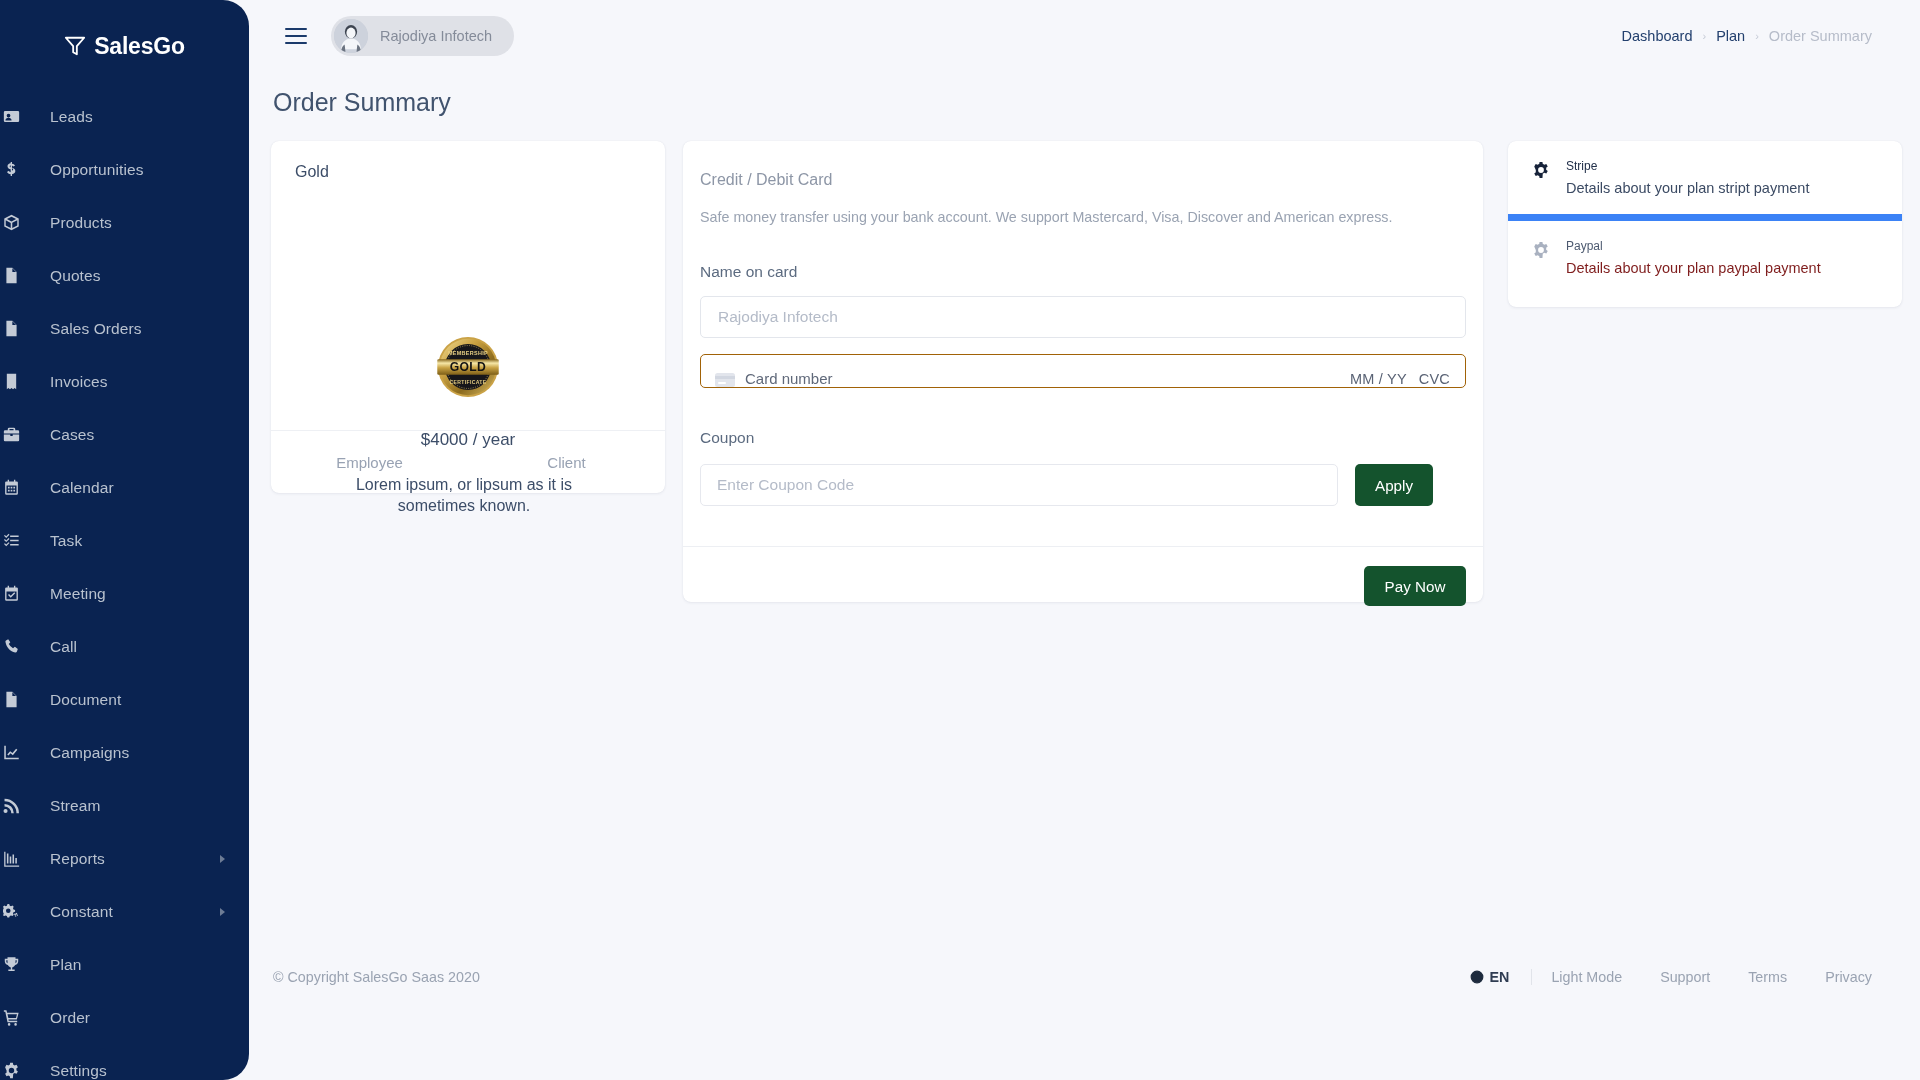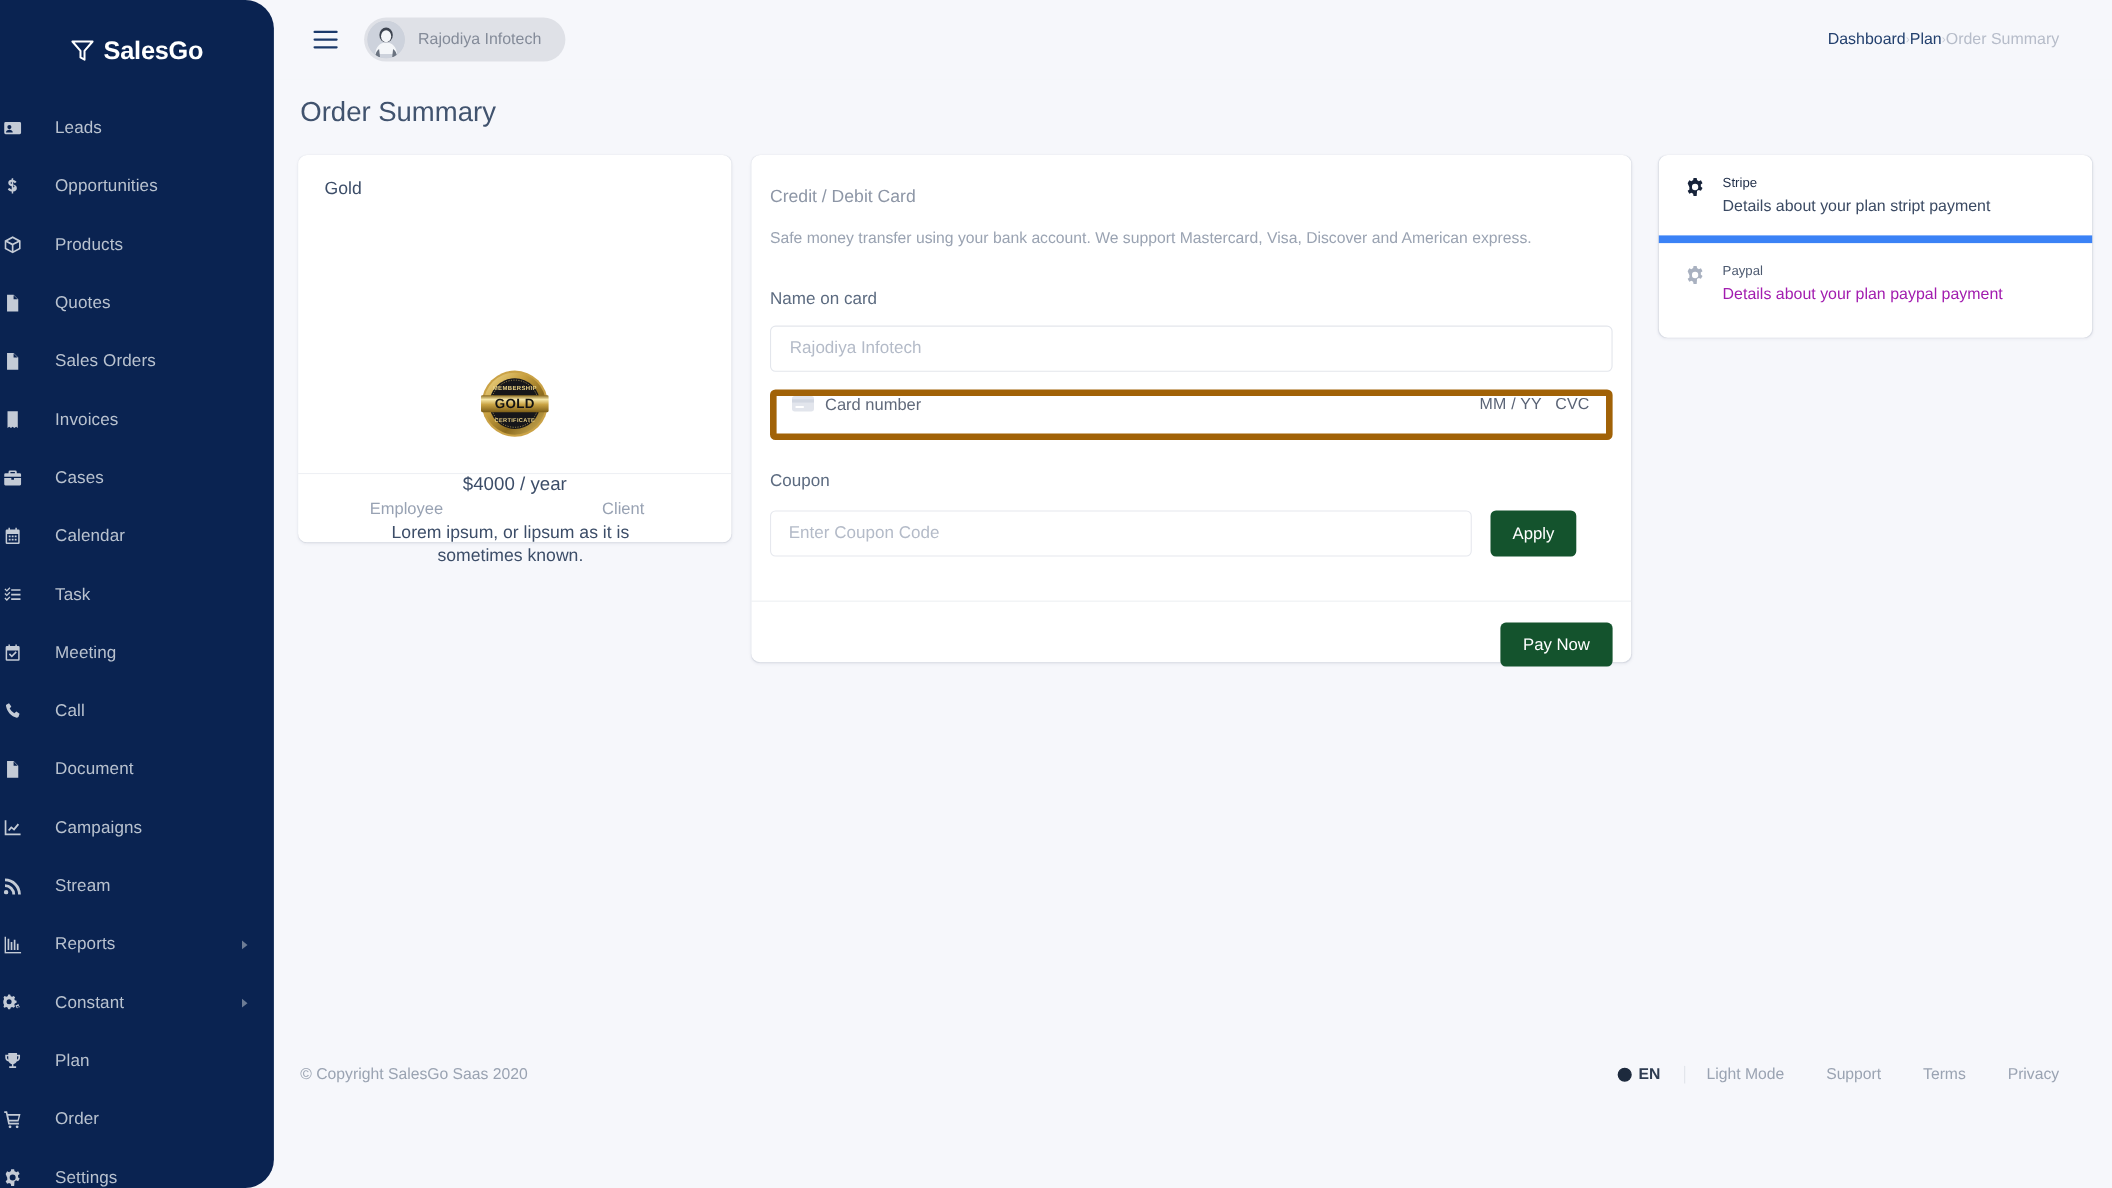--- a/index.html
+++ b/index.html
@@ -78,21 +78,21 @@
   #org-chip .avatar {
     width: 34px; height: 34px; margin: 0 12px 0 3px;
     border-radius: 50%; overflow: hidden; background: #c9ced8;
     flex: 0 0 34px; position: relative;
   }
   #org-chip .org-name {
     color: #848b99; font-size: 14.5px; white-space: nowrap;
   }
   #breadcrumb {
     position: absolute; right: 48px; top: 50%; transform: translateY(-50%);
-    display: flex; align-items: center; 
+    display: flex; align-items: center; gap: 10px;
     font-size: 14.5px;
   }
   #breadcrumb .crumb { color: #23406e; cursor: pointer; }
   #breadcrumb .crumb.muted { color: #b6bcc9; cursor: default; }
   #breadcrumb .sep {
     color: #c6cbd6; font-size: 11px; transform: translateY(0px);
   }
 
   
   #page-title {
@@ -165,23 +165,23 @@
     font-family: "Liberation Sans", sans-serif;
     color: #2e3a4d;
   }
   .inp::placeholder { color: #b4bbc8; }
   #input-name {
     left: 17px; top: 155px; width: 766px; height: 42px;
     padding: 0 17px; font-size: 15.5px;
   }
   #card-number-row {
     position: absolute; left: 17px; top: 213px;
-    width: 766px; height: 46px;
-    border: 6px solid #a16207; border-radius: 5px;
-    background: #fff; display: flex; align-items: flex-start;
+    width: 766px; height: 34px;
+    border: 1px solid #a16207; border-radius: 5px;
+    background: #fff; display: flex; align-items: flex-end;
     cursor: text;
   }
   #card-number-row .cc-ico {
     width: 20px; height: 14px; margin-left: 14px; flex: 0 0 20px;
     background: #e2e5ec; border-radius: 2.5px; position: relative;
   }
   #card-number-row .cc-ico::before {
     content: ""; position: absolute; left: 0; top: 3px;
     width: 100%; height: 3px; background: #d2d7e1;
   }
@@ -236,21 +236,21 @@
   .gw-item .gw-title {
     margin-left: 58px; font-size: 12px; font-weight: 400; line-height: 1.3;
   }
   .gw-item .gw-desc {
     margin-left: 58px; margin-top: 4px; font-size: 14.5px; line-height: 1.3;
   }
   .gw-item.active .gw-title { color: #22304a; }
   .gw-item.active .gw-desc  { color: #3b4a63; }
   .gw-item.active .gw-ico svg { fill: #17233a; }
   .gw-item.inactive .gw-title { color: #4d5a70; }
-  .gw-item.inactive .gw-desc  { color: #a21caf; }
+  .gw-item.inactive .gw-desc  { color: #7f1d1d; }
   .gw-item.inactive .gw-ico svg { fill: #a9b1c0; }
 
   
   #footer {
     position: absolute; left: 249px; bottom: 15px;
     width: 1671px; height: 150px;
   }
   #copyright {
     position: absolute; left: 24px; top: 54px;
     font-size: 14.3px; color: #9aa3b2;

